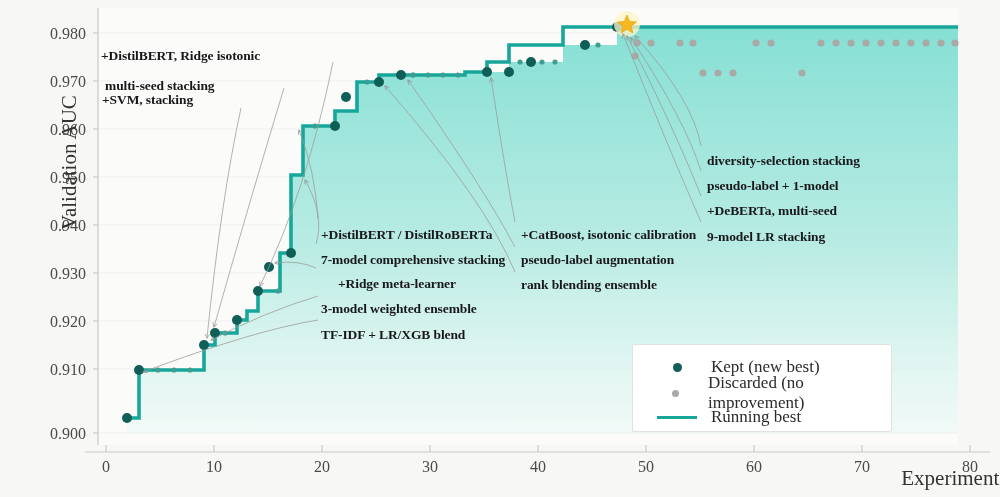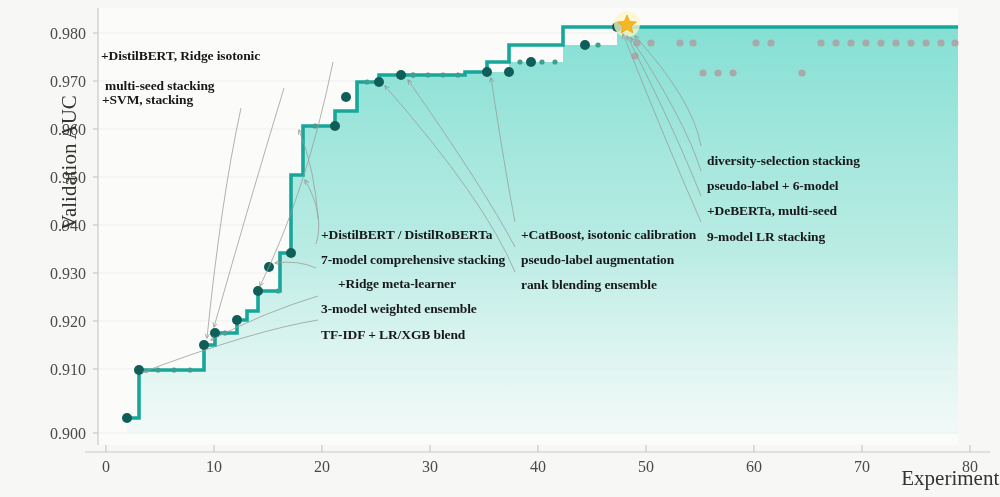--- a/index.html
+++ b/index.html
@@ -265,18 +265,38 @@
   <div class="ann" style="left:87px;top:92px">+SVM, stacking</div>
   <div class="ann" style="left:306px;top:227px">+DistilBERT / DistilRoBERTa</div>
   <div class="ann" style="left:306px;top:252px">7-model comprehensive stacking</div>
   <div class="ann" style="left:323px;top:276px">+Ridge meta-learner</div>
   <div class="ann" style="left:306px;top:301px">3-model weighted ensemble</div>
   <div class="ann" style="left:306px;top:327px">TF-IDF + LR/XGB blend</div>
   <div class="ann" style="left:506px;top:227px">+CatBoost, isotonic calibration</div>
   <div class="ann" style="left:506px;top:252px">pseudo-label augmentation</div>
   <div class="ann" style="left:692px;top:153px">diversity-selection stacking</div>
   <div class="ann" style="left:506px;top:277px">rank blending ensemble</div>
-  <div class="ann" style="left:692px;top:178px">pseudo-label + 6-model</div>
+  <div class="ann" style="left:692px;top:178px">pseudo-label + 1-model</div>
   <div class="ann" style="left:692px;top:203px">+DeBERTa, multi-seed</div>
   <div class="ann" style="left:692px;top:229px">9-model LR stacking</div>
 
+  <div class="legend-box">
+    <div class="legend-row" style="top:10px">
+      <span class="lg-mark">
+          <span class="dot-kept"></span>
+        </span>
+      <span class="lg-text">Kept (new best)</span>
+    </div>
+    <div class="legend-row" style="top:36px">
+      <span class="lg-mark">
+          <span class="dot-disc"></span>
+        </span>
+      <span class="lg-text">Discarded (no improvement)</span>
+    </div>
+    <div class="legend-row" style="top:60px">
+      <span class="lg-mark">
+          <span class="line-run"></span>
+        </span>
+      <span class="lg-text">Running best</span>
+    </div>
+  </div>
 
 </div>
 
 </body></html>

